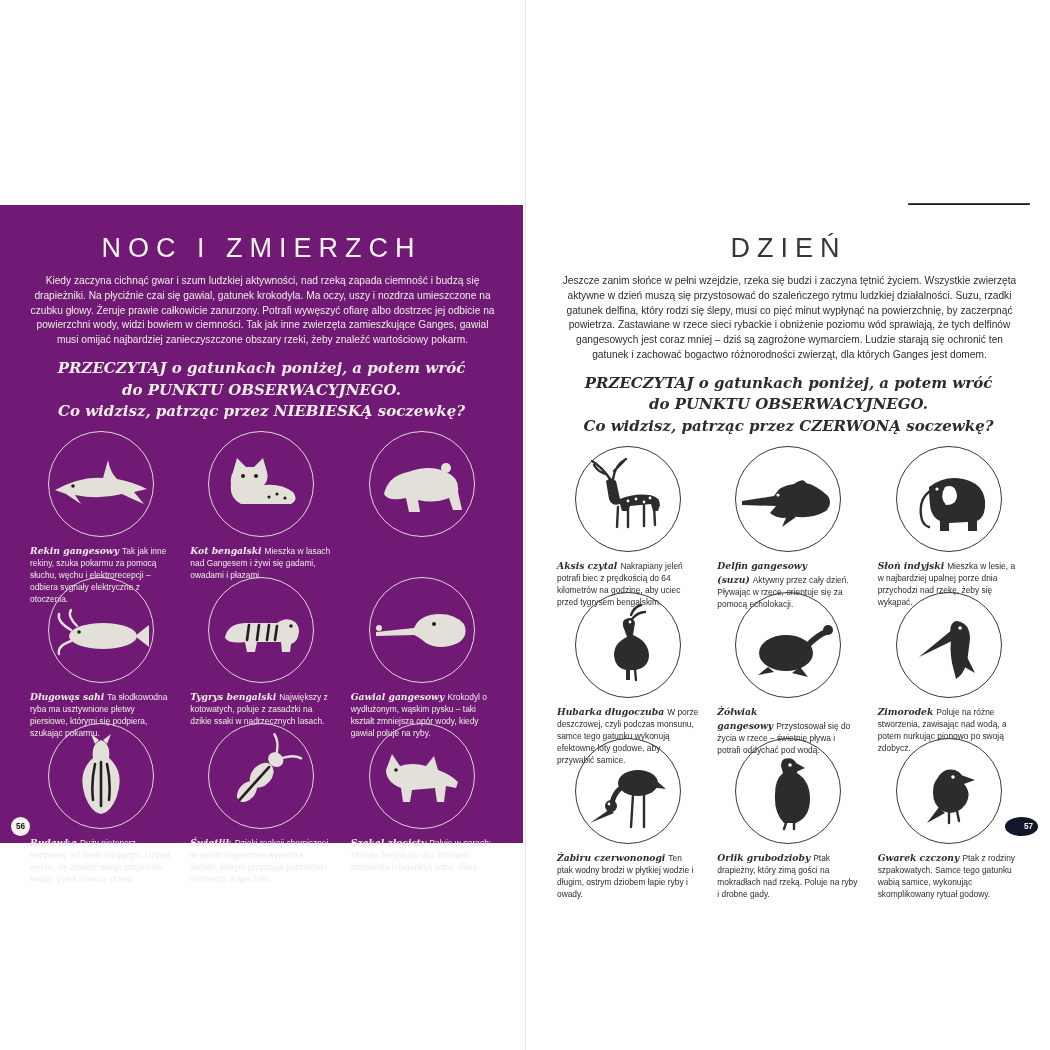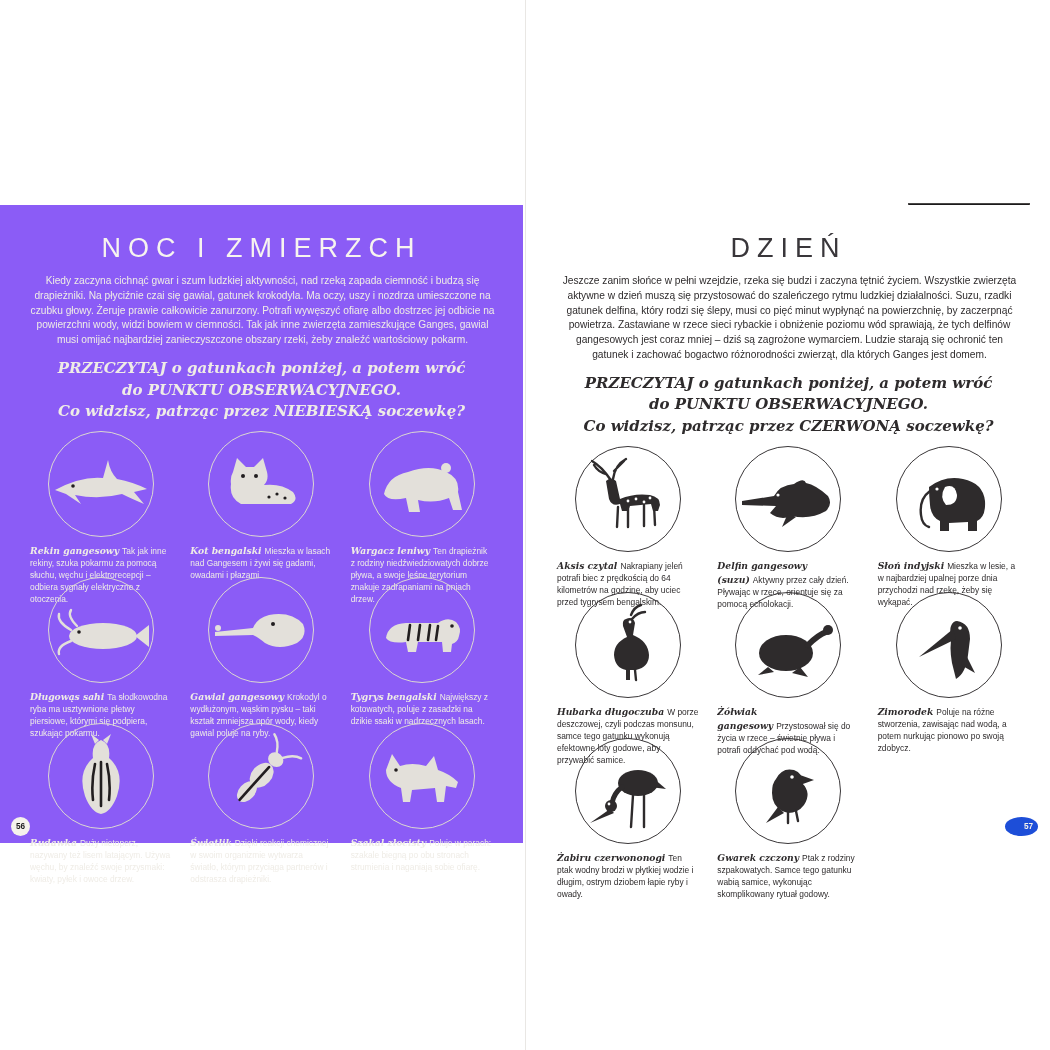--- a/index.html
+++ b/index.html
@@ -7,21 +7,21 @@
     width:1050px;height:1050px;position:relative;background:#ffffff;
     font-family:"Liberation Sans", sans-serif;overflow:hidden;
   }
   .fold{position:absolute;left:525px;top:0;width:1px;height:1050px;background:#e9e7e4;}
   .badge{
     position:absolute;left:908px;top:203px;width:122px;height:25px;background:#1c1a1b;
     color:#f4f1ec;font-size:9.5px;letter-spacing:2.2px;display:flex;align-items:center;
     justify-content:center;border:1px solid #4a4847;box-sizing:border-box;
   }
   .page{position:absolute;top:205px;width:523px;height:638px;box-sizing:border-box;padding:24px 30px 0 30px;}
-  .page.night{left:0;background:#8b5cf6;color:#efece6;}
+  .page.night{left:0;background:#701a75;color:#efece6;}
   .page.day{left:527px;background:#ffffff;color:#2e2b2c;}
   .title{
     text-align:center;font-size:27px;font-weight:400;letter-spacing:7px;margin:4px 0 10px 0;
     font-family:"Liberation Sans", sans-serif;
   }
   .night .title{color:#f7f4ef;}
   .day .title{color:#39363a;}
   .intro{
     font-size:10.2px;line-height:1.45;text-align:center;margin:0 auto;width:465px;
   }
@@ -52,21 +52,21 @@
   }
   .cap i{
     font-family:"DejaVu Serif", serif;font-weight:bold;font-style:italic;font-size:9.2px;
     margin-right:3px;
   }
   .pageno{
     position:absolute;bottom:7px;width:19px;height:19px;border-radius:50%;
     display:flex;align-items:center;justify-content:center;font-size:8.2px;font-weight:bold;
   }
   .night .pageno{left:11px;background:#f5f2ec;color:#222021;}
-  .day .pageno{right:12px;background:#1d4ed8;color:#f5f2ec;padding-left:14px;}
+  .day .pageno{right:12px;background:#0f172a;color:#f5f2ec;padding-left:14px;}
 </style>
 </head>
 <body>
 
 <div class="fold"></div>
 
 <div class="badge">
   <span>ATLAS GATUNKÓW</span>
 </div>
 
@@ -104,55 +104,54 @@
       <p class="cap"><i>Kot bengalski</i><span>Mieszka w lasach nad Gangesem i żywi się gadami, owadami i płazami.</span></p>
     </div>
 
     <div class="cell">
       <div class="ring">
         <svg viewBox="0 0 100 100">
           <path class="ic" d="M12 60 Q16 42 36 38 Q58 30 74 38 Q88 44 86 58 L90 76 L81 76 L77 64 Q62 70 46 66 L48 78 L37 78 L34 64 Q16 68 12 60 Z"></path>
           <circle class="ic" cx="74" cy="34" r="5"></circle>
         </svg>
       </div>
-      <p class="cap"><i>Wargacz leniwy</i><span>Ten drapieżnik z rodziny niedźwiedziowatych dobrze pływa, a swoje leśne terytorium znakuje zadrapaniami na pniach drzew.</span></p>
     </div>
 
     <div class="cell">
       <div class="ring">
         <svg viewBox="0 0 100 100">
           <ellipse class="ic" cx="52" cy="56" rx="34" ry="13"></ellipse>
           <path class="ic" d="M84 56 L98 45 L98 67 Z"></path>
           <path class="ics" d="M20 50 Q6 42 8 34 M20 61 Q6 66 8 74 M26 46 Q16 36 20 30"></path>
           <circle class="bgf" cx="28" cy="52" r="1.8"></circle>
         </svg>
       </div>
       <p class="cap"><i>Długowąs sahi</i><span>Ta słodkowodna ryba ma usztywnione płetwy piersiowe, którymi się podpiera, szukając pokarmu.</span></p>
     </div>
 
     <div class="cell">
       <div class="ring">
         <svg viewBox="0 0 100 100">
+          <path class="ic" d="M14 58 Q16 44 34 43 L66 43 Q76 36 84 42 Q90 48 87 56 Q86 62 80 64 L79 72 L71 72 L70 62 L46 62 L44 72 L36 72 L34 62 Q18 64 14 58 Z"></path>
+          <path class="bgs" d="M38 45 L36 60 M48 45 L46 60 M58 45 L56 60 M66 46 L64 60"></path>
+          <circle class="bgf" cx="80" cy="46" r="1.8"></circle>
+        </svg>
+      </div>
+      <p class="cap"><i>Tygrys bengalski</i><span>Największy z kotowatych, poluje z zasadzki na dzikie ssaki w nadrzecznych lasach.</span></p>
+    </div>
+
+    <div class="cell">
+      <div class="ring">
+        <svg viewBox="0 0 100 100">
           <path class="ic" d="M4 52 L42 48 Q46 38 58 35 Q80 31 92 44 Q97 56 86 63 Q68 71 54 63 Q47 57 42 55 L4 56 Z"></path>
           <circle class="ic" cx="7" cy="48" r="3"></circle>
           <circle class="bgf" cx="62" cy="44" r="2"></circle>
         </svg>
       </div>
       <p class="cap"><i>Gawial gangesowy</i><span>Krokodyl o wydłużonym, wąskim pysku – taki kształt zmniejsza opór wody, kiedy gawial poluje na ryby.</span></p>
-    </div>
-
-    <div class="cell">
-      <div class="ring">
-        <svg viewBox="0 0 100 100">
-          <path class="ic" d="M14 58 Q16 44 34 43 L66 43 Q76 36 84 42 Q90 48 87 56 Q86 62 80 64 L79 72 L71 72 L70 62 L46 62 L44 72 L36 72 L34 62 Q18 64 14 58 Z"></path>
-          <path class="bgs" d="M38 45 L36 60 M48 45 L46 60 M58 45 L56 60 M66 46 L64 60"></path>
-          <circle class="bgf" cx="80" cy="46" r="1.8"></circle>
-        </svg>
-      </div>
-      <p class="cap"><i>Tygrys bengalski</i><span>Największy z kotowatych, poluje z zasadzki na dzikie ssaki w nadrzecznych lasach.</span></p>
     </div>
 
     <div class="cell">
       <div class="ring">
         <svg viewBox="0 0 100 100">
           <path class="ic" d="M44 18 L40 8 L48 14 Z M56 18 L60 8 L52 14 Z"></path>
           <path class="ic" d="M50 14 Q60 18 58 32 Q74 46 66 70 Q60 86 50 88 Q40 86 34 70 Q26 46 42 32 Q40 18 50 14 Z"></path>
           <path class="bgs" d="M44 38 Q40 56 42 74 M56 38 Q60 56 58 74 M50 36 L50 80"></path>
         </svg>
       </div>
@@ -281,20 +280,31 @@
           <path class="ics" d="M44 46 Q36 52 34 62" style="stroke-width:5"></path>
           <circle class="ic" cx="33" cy="65" r="6"></circle>
           <path class="ic" d="M32 68 L12 82 L36 72 Z"></path>
           <path class="ics" d="M55 54 L53 86 M66 54 L66 86"></path>
           <circle class="bgf" cx="31" cy="63" r="1.4"></circle>
         </svg>
       </div>
       <p class="cap"><i>Żabiru czerwononogi</i><span>Ten ptak wodny brodzi w płytkiej wodzie i długim, ostrym dziobem łapie ryby i owady.</span></p>
     </div>
 
+    <div class="cell">
+      <div class="ring">
+        <svg viewBox="0 0 100 100">
+          <path class="ic" d="M46 18 Q56 15 59 24 L59 32 Q72 40 72 58 Q72 76 58 82 L46 82 Q36 72 37 54 Q37 38 45 32 L43 25 Q43 20 46 18 Z"></path>
+          <path class="ic" d="M58 22 L67 27 L58 31 Z"></path>
+          <path class="ics" d="M48 82 L46 88 M56 82 L56 88"></path>
+          <circle class="bgf" cx="52" cy="24" r="1.8"></circle>
+        </svg>
+      </div>
+      <p class="cap"><i>Orlik grubodzioby</i><span>Ptak drapieżny, który zimą gości na mokradłach nad rzeką. Poluje na ryby i drobne gady.</span></p>
+    </div>
 
     <div class="cell">
       <div class="ring">
         <svg viewBox="0 0 100 100">
           <path class="ic" d="M38 38 Q44 26 56 29 Q65 32 64 42 Q74 52 66 64 Q60 72 50 72 L44 70 Q34 64 34 52 Q34 42 38 38 Z"></path>
           <path class="ic" d="M62 34 L76 39 L62 44 Z"></path>
           <path class="ic" d="M40 66 L28 82 L46 72 Z"></path>
           <path class="ics" d="M50 72 L50 82 M58 70 L60 80"></path>
           <circle class="bgf" cx="54" cy="36" r="1.8"></circle>
         </svg>

